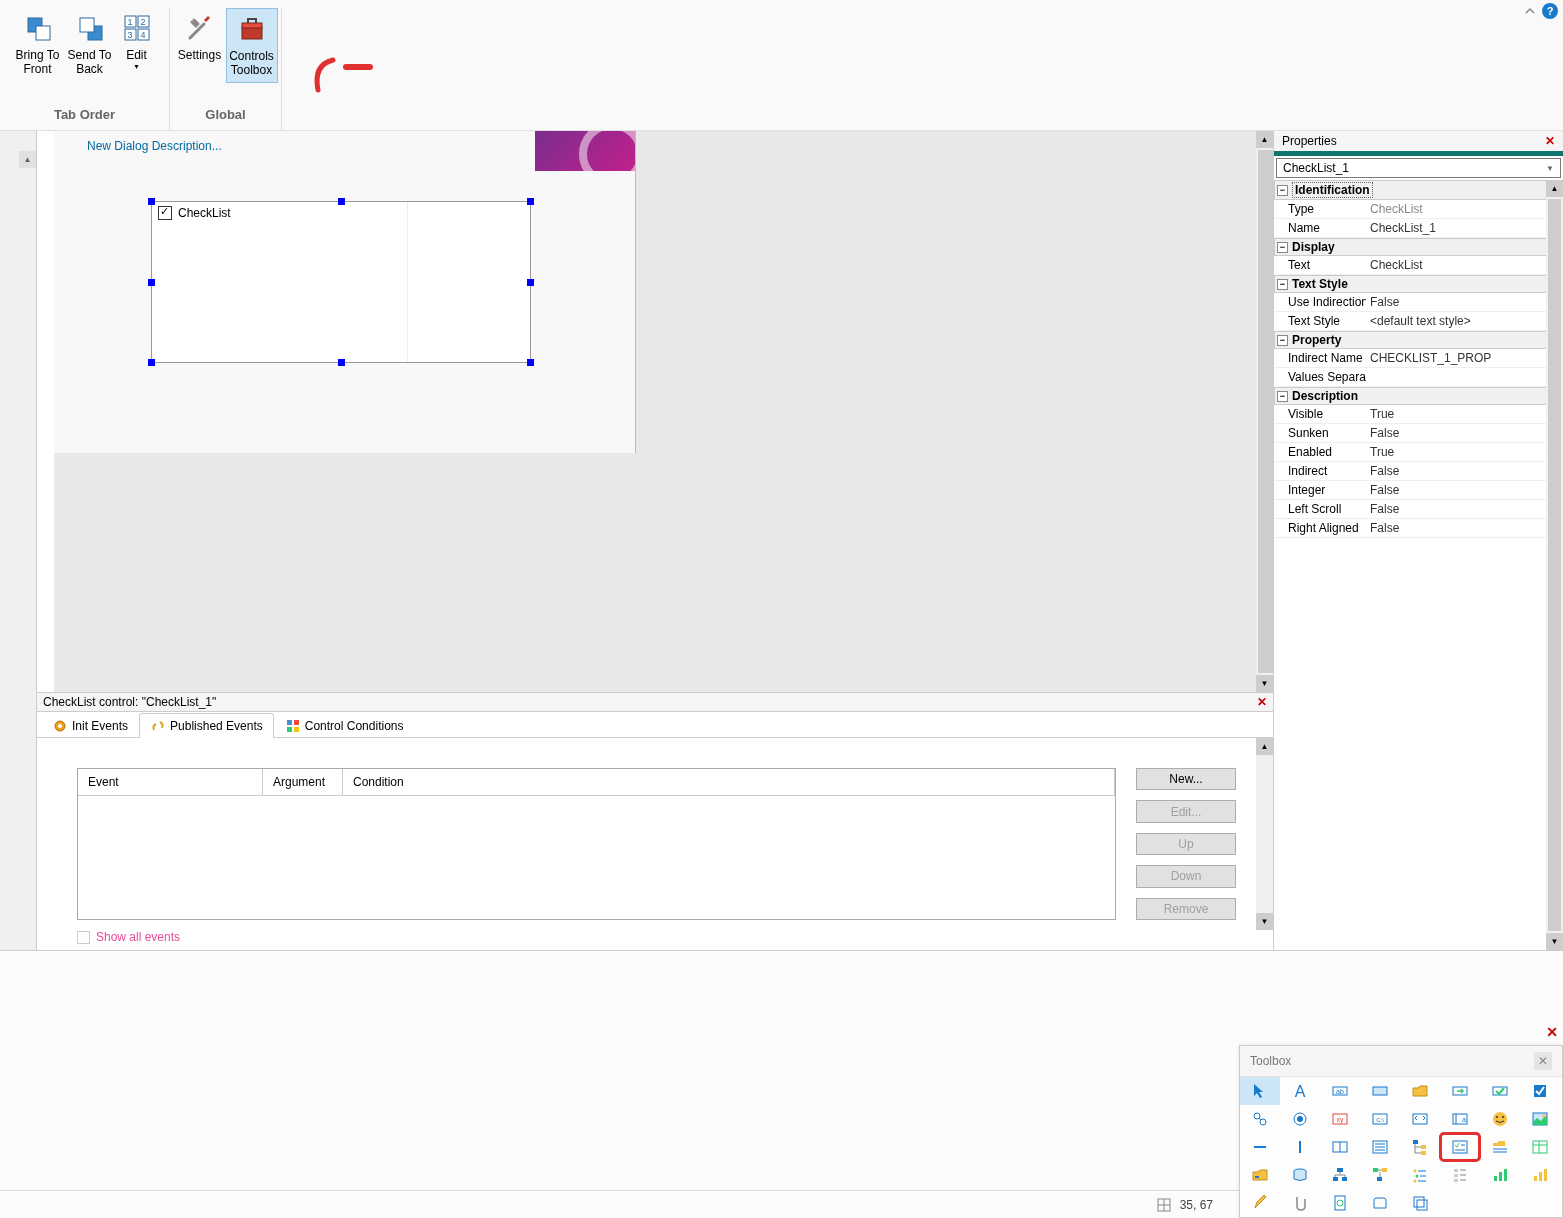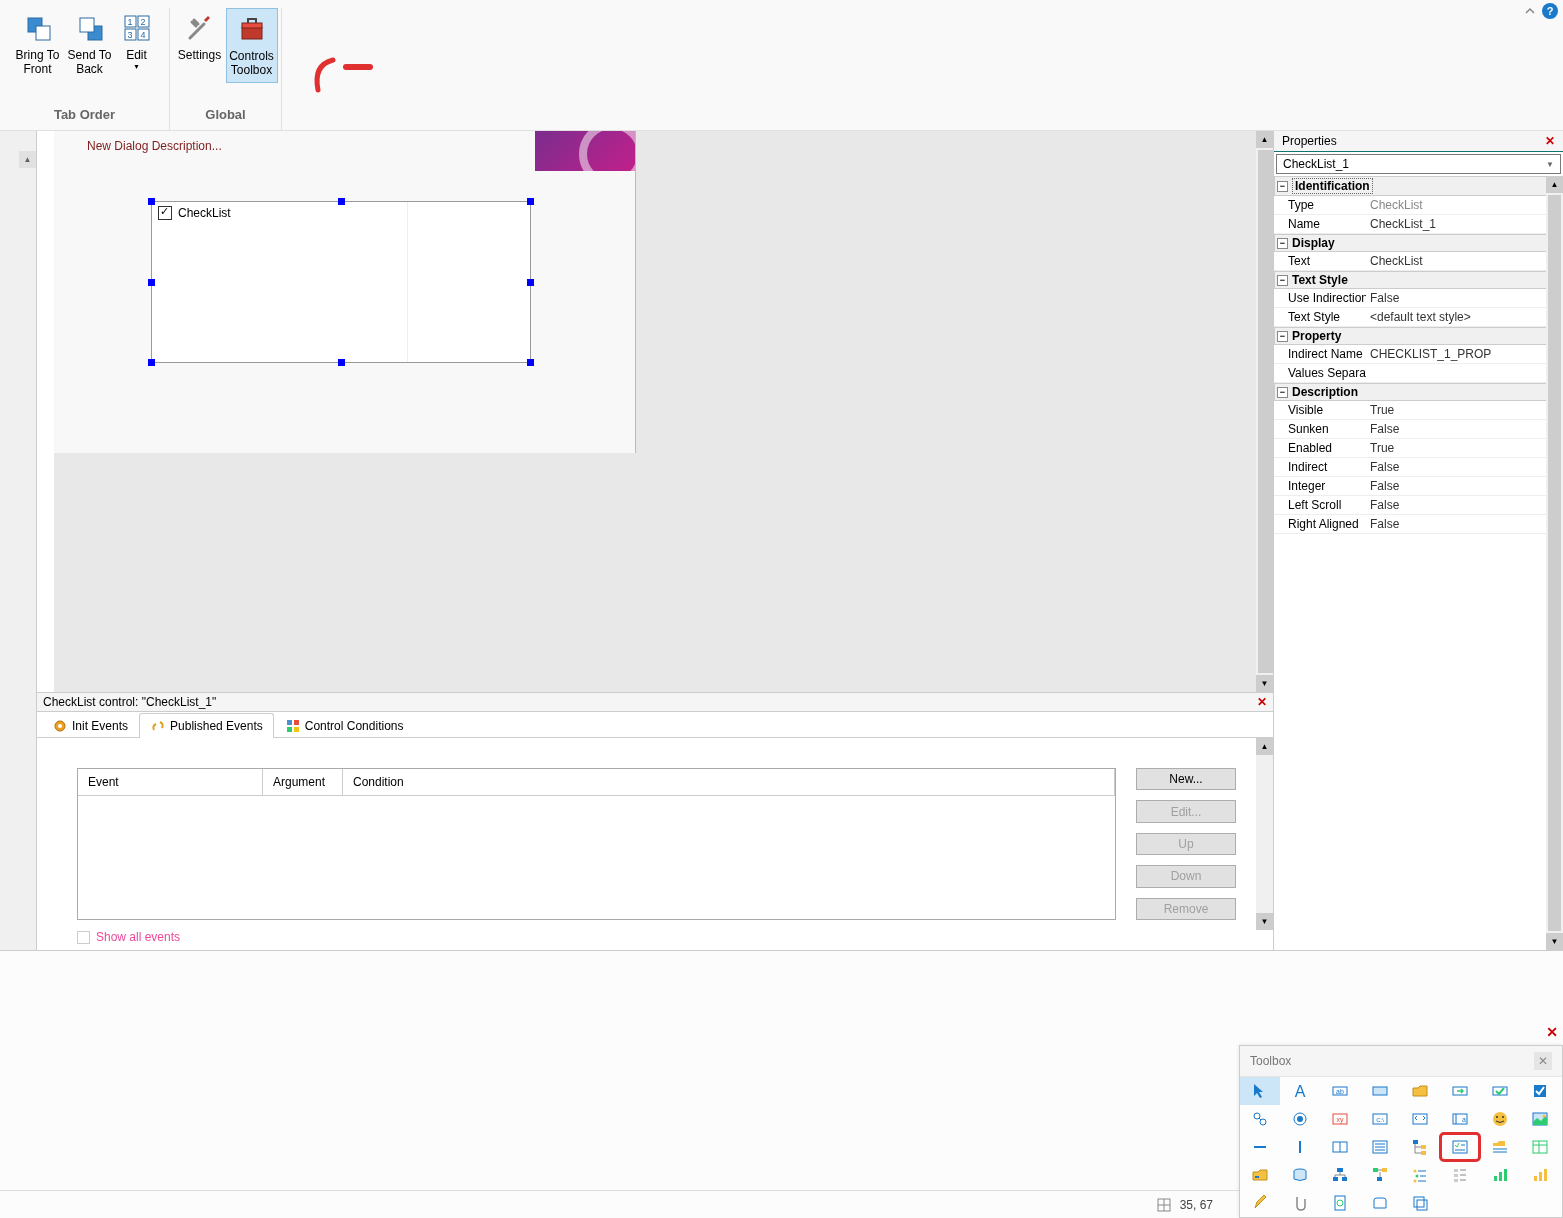--- a/index.html
+++ b/index.html
@@ -18,21 +18,21 @@
 .help-c { width:16px; height:16px; border-radius:50%; background:#1979ca; color:#fff; font-weight:bold; font-size:11px; display:flex; align-items:center; justify-content:center; }
 .workspace { position:absolute; top:131px; left:0; right:0; bottom:268px; display:flex; }
 .wleft { width:37px; border-right:1px solid #ccc; background:#f0f0f0; position:relative; }
 .wleft .scrollbar-v { position:absolute; right:0; top:20px; width:17px; bottom:0; background:#f0f0f0; }
 .wleft .scrollbar-v .arrow { width:17px; height:17px; background:#e1e1e1; display:flex; align-items:center; justify-content:center; font-size:8px; color:#606060; }
 .wcenter { flex:1; display:flex; flex-direction:column; }
 .canvas-wrap { flex:1; background:#fff; position:relative; overflow:hidden; }
 .canvas-area { position:absolute; left:17px; top:0; right:17px; bottom:0; background:#e8e8e8; }
 .form-mock { position:absolute; left:0; top:0; width:582px; height:322px; background:#f8f8f8; border-right:1px solid #bbb; }
 .form-head { position:absolute; left:21px; top:0; right:0; height:40px; }
-.form-desc { position:absolute; left:12px; top:8px; color:#7f1d1d; }
+.form-desc { position:absolute; left:12px; top:8px; color:#0369a1; }
 .form-logo { position:absolute; right:0; top:0; width:100px; height:40px; background:linear-gradient(135deg,#7b2d8e,#c1208b); overflow:hidden; }
 .form-logo::before { content:""; position:absolute; right:-10px; top:-10px; width:50px; height:50px; border-radius:50%; border:8px solid rgba(255,255,255,0.5); }
 .chk-ctrl { position:absolute; left:97px; top:70px; width:380px; height:162px; background:#fff; border:1px solid #9a9a9a; }
 .chk-head { display:flex; align-items:center; gap:6px; padding:4px 6px; }
 .chk-box { width:14px; height:14px; border:1px solid #333; position:relative; }
 .chk-box::after { content:"✓"; position:absolute; left:1px; top:-2px; font-size:11px; }
 .handle { width:7px; height:7px; background:#00f; position:absolute; }
 .h-tl{left:-4px;top:-4px}.h-tm{left:50%;top:-4px;margin-left:-3px}.h-tr{right:-4px;top:-4px}
 .h-ml{left:-4px;top:50%;margin-top:-3px}.h-mr{right:-4px;top:50%;margin-top:-3px}
 .h-bl{left:-4px;bottom:-4px}.h-bm{left:50%;bottom:-4px;margin-left:-3px}.h-br{right:-4px;bottom:-4px}
@@ -52,21 +52,21 @@
 .ev-table { flex:1; border:1px solid #aaa; }
 .ev-thead { display:flex; background:#fff; border-bottom:1px solid #ccc; }
 .ev-th { padding:6px 10px; border-right:1px solid #ccc; }
 .ev-th.c1{width:185px}.ev-th.c2{width:80px}.ev-th.c3{flex:1}
 .ev-btns { width:100px; display:flex; flex-direction:column; gap:10px; }
 .ev-btn { height:26px; background:#e1e1e1; border:1px solid #adadad; cursor:pointer; font-size:12px; }
 .ev-btn.dis { color:#a0a0a0; }
 .ep-vscroll { width:17px; background:#f0f0f0; display:flex; flex-direction:column; justify-content:space-between; }
 .ep-vscroll .arrow{ height:17px; background:#cdcdcd; font-size:8px; display:flex;align-items:center;justify-content:center;}
 .wright { width:290px; border-left:1px solid #ccc; display:flex; flex-direction:column; }
-.props-title { background:#f5f5f5; padding:3px 8px; border-bottom:1px solid #0f766e; display:flex; justify-content:space-between; align-items:center; }
+.props-title { background:#f5f5f5; padding:3px 8px; border-bottom:5px solid #0f766e; display:flex; justify-content:space-between; align-items:center; }
 .props-title .close-x{color:#c00;font-weight:bold;cursor:pointer;}
 .props-sel { margin:2px; border:1px solid #7a7a7a; padding:2px 6px; background:#fff; display:flex; justify-content:space-between; align-items:center; }
 .props-sel .dd{font-size:8px;color:#666;}
 .pgrid { flex:1; overflow:auto; font-size:12px; position:relative; }
 .pgrid-row { display:flex; border-bottom:1px solid #eee; min-height:19px; align-items:center; }
 .pgrid-cat { background:#f0f0f0; font-weight:bold; border:1px solid #ccc; display:flex; align-items:center; gap:4px; padding:1px 2px; }
 .pgrid-cat .tog { width:11px; height:11px; border:1px solid #888; display:flex; align-items:center; justify-content:center; font-size:9px; line-height:1; background:#fff; cursor:pointer; }
 .pgrid-k { width:92px; padding-left:14px; white-space:nowrap; overflow:hidden; }
 .pgrid-v { flex:1; padding-left:4px; color:#333; white-space:nowrap; overflow:hidden; }
 .pgrid-v.ro{color:#888;}

